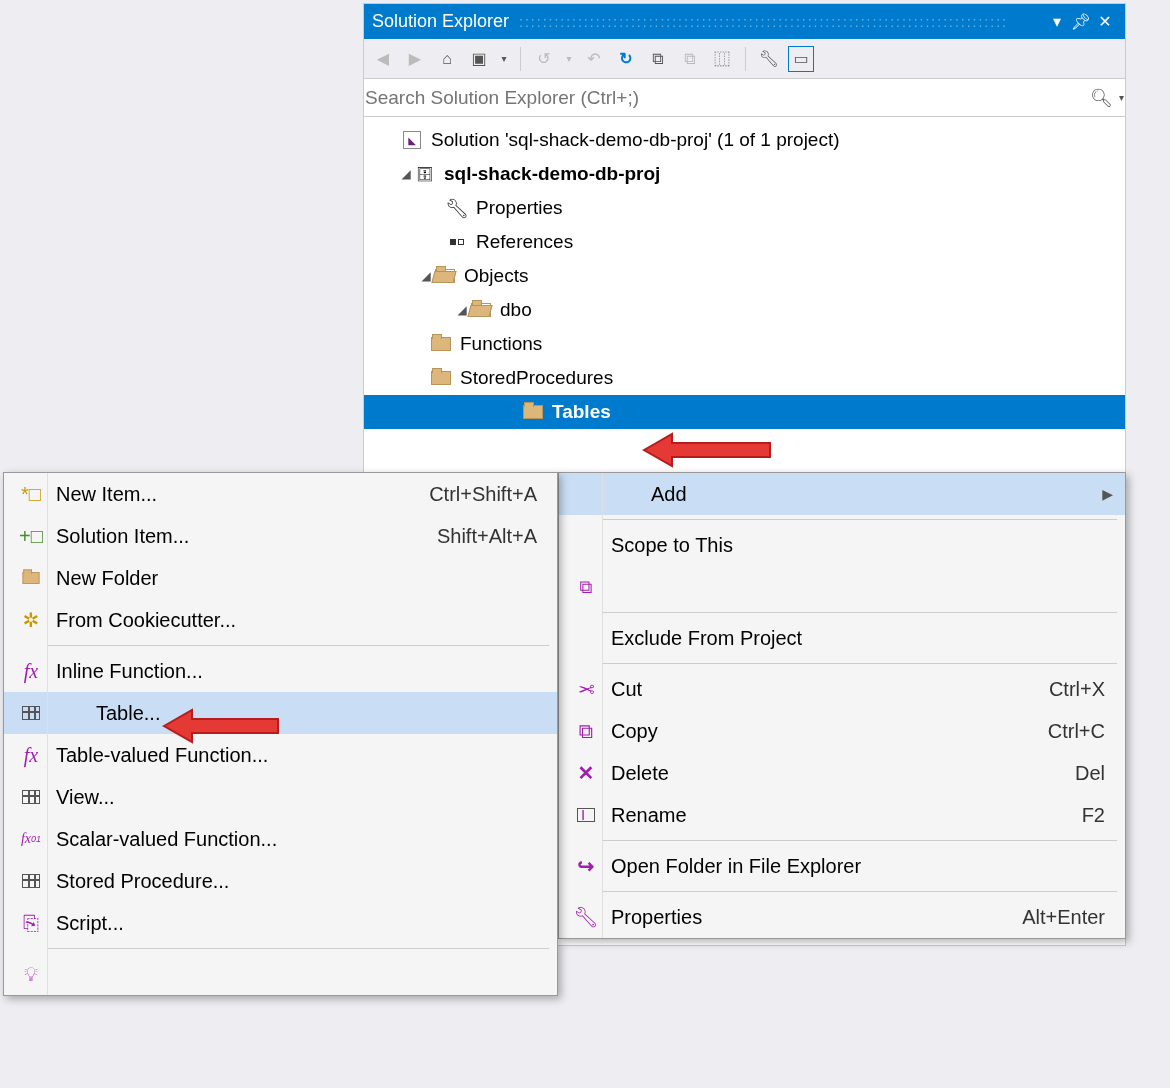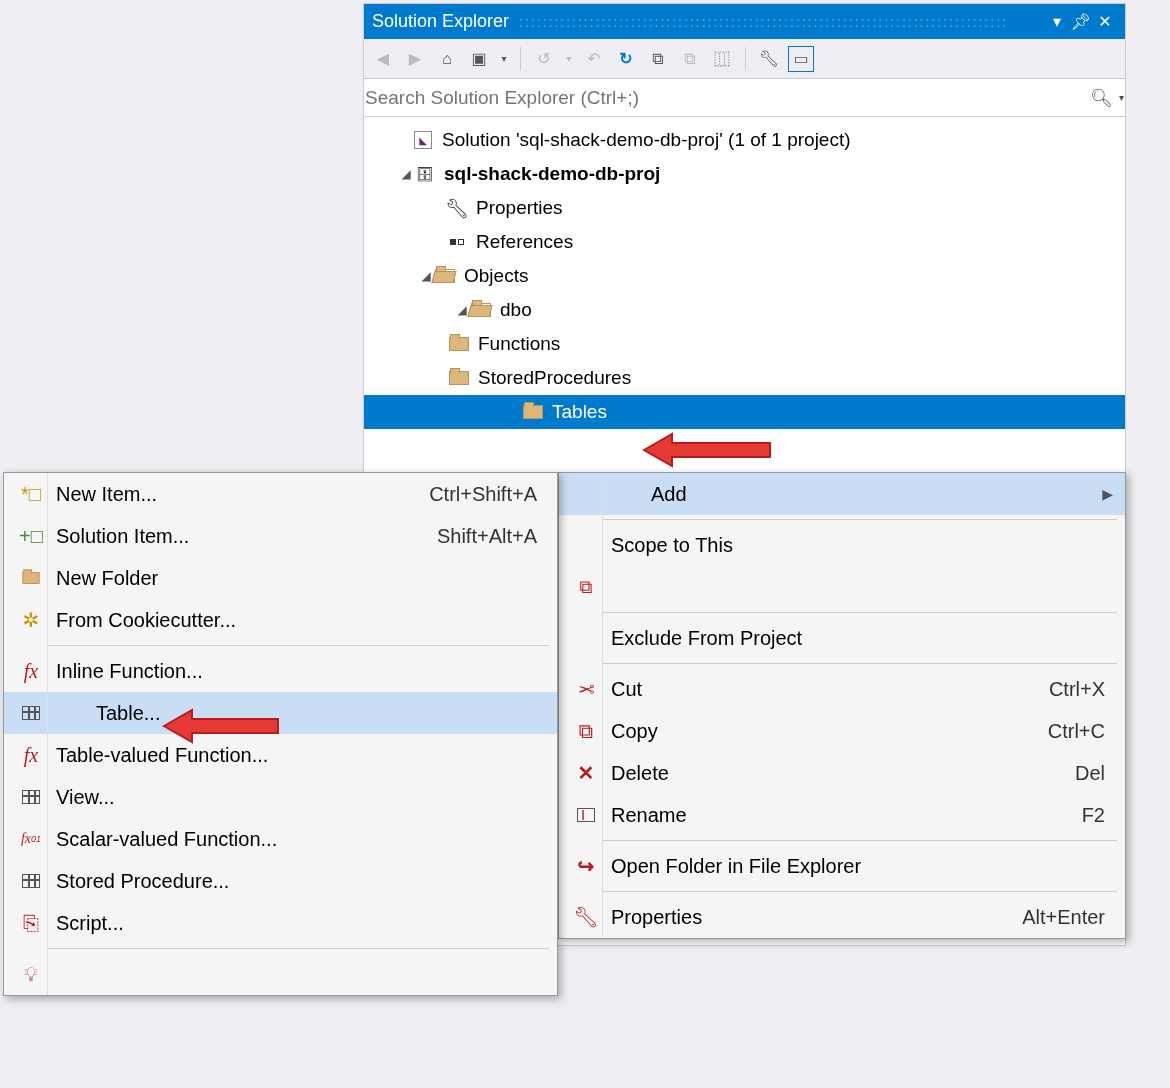--- a/index.html
+++ b/index.html
@@ -34,27 +34,27 @@
     flex: 1; border: none; outline: none; font-size: 19px; color: #666;
     background: transparent;
   }
   .searchbox .sicon { color: #555; font-size: 18px; margin-left: 6px; }
 
   .tree { padding: 6px 0; font-size: 19px; }
   .node { display: flex; align-items: center; height: 34px; cursor: pointer; }
   .node .chev { width: 16px; text-align: center; color: #555; font-size: 12px; }
   .node .chev.blank { visibility: hidden; }
   .node .nicon { width: 22px; height: 22px; margin-right: 8px; display: flex; align-items: center; justify-content: center; }
-  .lvl0 { padding-left: 32px; }
+  .lvl0 { padding-left: 21px; }
   .lvl1 { padding-left: 34px; }
   .lvl2 { padding-left: 82px; }
   .lvl3 { padding-left: 54px; }
   .lvl4 { padding-left: 90px; }
-  .lvl5 { padding-left: 84px; }
-  .selected { background: #007acc; color: #fff; }
+  .lvl5 { padding-left: 66px; }
+  .selected { background: #007acc; color: #fff; font-weight: bold; }
 
   
   .folder-closed { width: 20px; height: 14px; background: #dcb67a; border: 1px solid #b8935a; position: relative; }
   .folder-closed::before { content: ''; position: absolute; top: -4px; left: 0; width: 8px; height: 4px; background: #dcb67a; border: 1px solid #b8935a; border-bottom: none; }
   .folder-open { width: 20px; height: 14px; background: #fff; border: 1px solid #b8935a; position: relative; }
   .folder-open::before { content: ''; position: absolute; top: -4px; left: 0; width: 8px; height: 4px; background: #dcb67a; border: 1px solid #b8935a; border-bottom: none; }
   .folder-open::after { content: ''; position: absolute; bottom: -1px; left: -3px; width: 20px; height: 10px; background: #dcb67a; border: 1px solid #b8935a; transform: skewX(-15deg); }
 
   .vs-icon { width: 18px; height: 18px; background: #fff; border: 1px solid #888; display: flex; align-items: center; justify-content: center; }
   .vs-icon::after { content: '◣'; color: #68217a; font-size: 10px; }
@@ -67,21 +67,21 @@
 
   
   .ctxmenu {
     position: absolute; background: #f5f5f5; border: 1px solid #999;
     box-shadow: 3px 3px 8px rgba(0,0,0,0.3); font-size: 20px;
   }
   .ctx1 { left: 558px; top: 472px; width: 568px; }
   .ctx2 { left: 3px; top: 472px; width: 555px; }
   .mrow { display: flex; align-items: center; height: 42px; padding: 0 12px; cursor: pointer; }
   .mrow.hl { background: #c9def5; gap: 40px; }
-  .mrow .micon { width: 30px; display: flex; align-items: center; justify-content: center; color: #b91c1c; }
+  .mrow .micon { width: 30px; display: flex; align-items: center; justify-content: center; color: #a21caf; }
   .mrow .mlabel { flex: 1; margin-left: 10px; }
   .mrow .mshort { color: #333; margin-right: 8px; }
   .mrow .marrow { color: #555; font-size: 14px; }
   .msep { height: 1px; background: #ccc; margin: 4px 8px 4px 44px; }
   .iconcol { width: 44px; position: absolute; top: 0; bottom: 0; left: 0; border-right: 1px solid #e0e0e0; pointer-events: none; }
 
   .fx-i { font-style: italic; font-family: 'Times New Roman', serif; color: #555; }
   .table-i { display: inline-block; width: 18px; height: 14px; border: 1.5px solid #555; position: relative; }
   .table-i::before { content: ''; position: absolute; top: 4px; left: 0; right: 0; height: 1.5px; background: #555; }
   .table-i::after { content: ''; position: absolute; top: 0; bottom: 0; left: 5px; width: 1.5px; background: #555; box-shadow: 6px 0 0 #555; }

